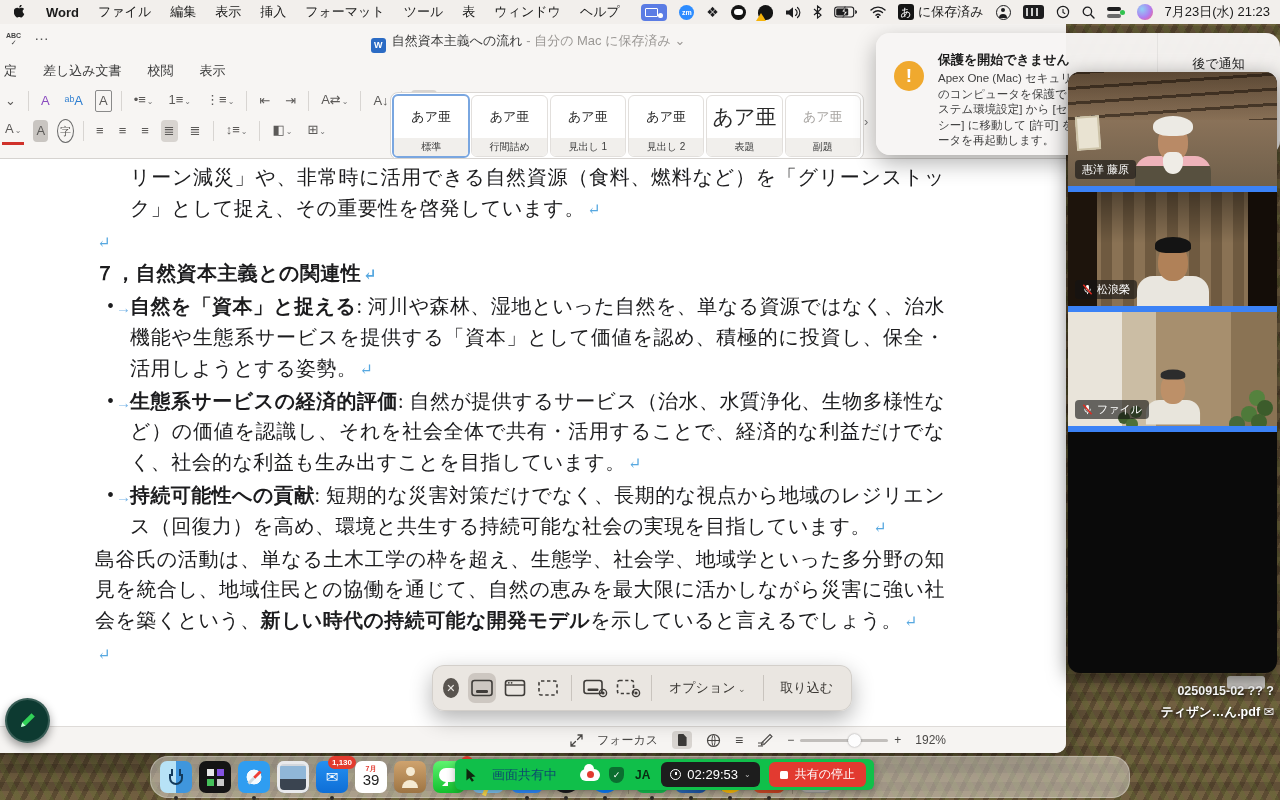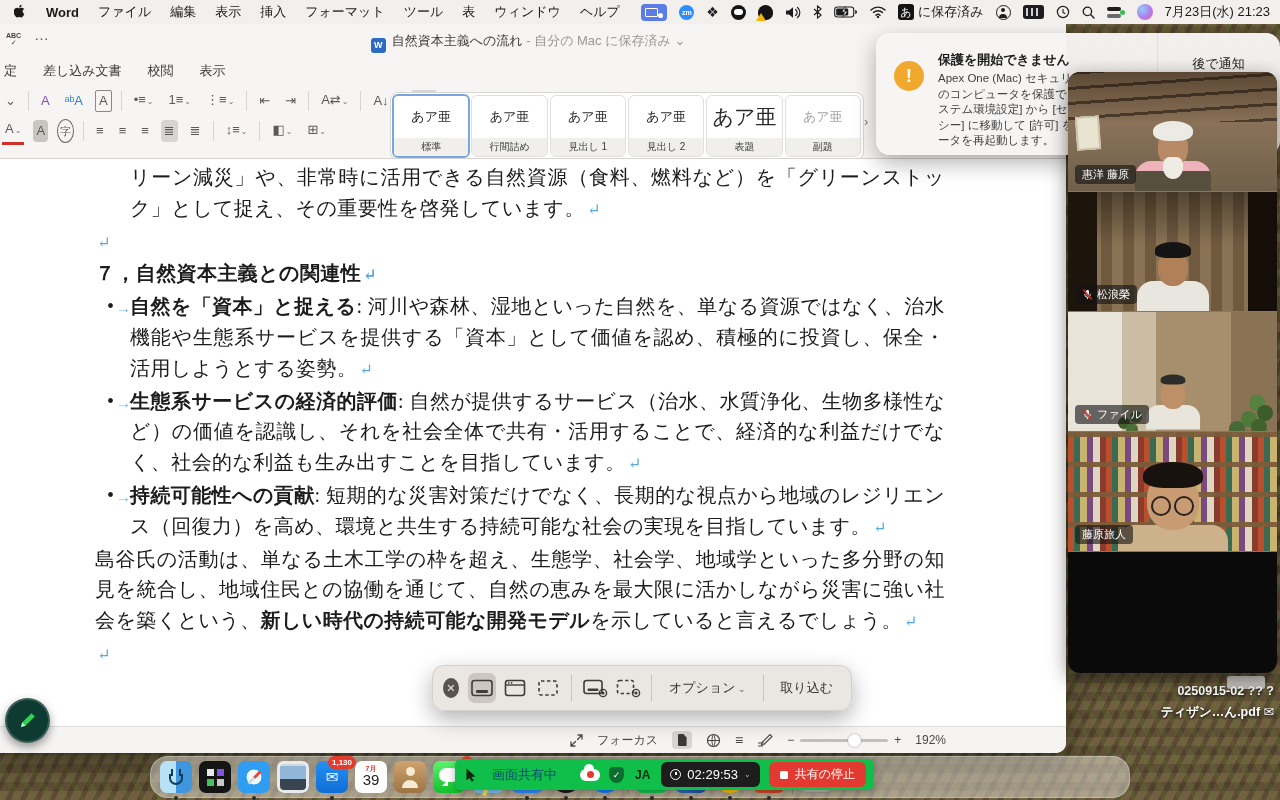--- a/index.html
+++ b/index.html
@@ -105,21 +105,21 @@
          border-radius:14px;box-shadow:0 8px 22px rgba(0,0,0,.3);z-index:5;overflow:hidden}
   #notif .warn{position:absolute;left:18px;top:28px;width:30px;height:30px;border-radius:50%;background:#f0a92e;
                color:#fff;font-size:19px;font-weight:700;display:flex;align-items:center;justify-content:center}
   #notif .ntitle{position:absolute;left:62px;top:18px;font-size:13px;font-weight:700;color:#1c1c1c}
   #notif .nbody{position:absolute;left:62px;top:38px;width:225px;font-size:11.5px;line-height:15.5px;color:#3e3e3e}
   #notif .ndiv{position:absolute;left:281px;top:0;bottom:0;width:1px;background:#e4e2e0}
   #notif .naction{position:absolute;left:281px;top:22px;width:123px;text-align:center;font-size:13px;color:#1c1c1c}
   
   #zoomp{position:absolute;left:1068px;top:72px;width:209px;height:601px;background:#0a0a0a;border-radius:12px;
          overflow:hidden;z-index:6;box-shadow:0 6px 20px rgba(0,0,0,.5)}
-  .tile{position:relative;width:209px;height:120px;overflow:hidden;border-bottom:1px solid #3b82f6;box-sizing:border-box}
+  .tile{position:relative;width:209px;height:120px;overflow:hidden;border-bottom:6px solid #3b82f6;box-sizing:border-box}
   .tile.active{box-shadow:inset 0 0 0 3px #23c552}
   .scene{position:absolute;inset:0}
   .fig{position:absolute;left:50%;bottom:0;transform:translateX(-50%);width:80px}
   .fig .head{width:30px;height:36px;border-radius:45%;background:#c49a74;margin:0 auto;position:relative}
   .fig .body{width:66px;height:30px;border-radius:16px 16px 0 0;background:#555;margin:-5px auto 0}
   .hair,.beard{position:absolute}
   
   .t1 .scene{background:linear-gradient(180deg,#4e3d2c,#8a7259 42%,#70604b)}
   .t1 .scene::before{content:"";position:absolute;inset:0 0 58% 0;
       background:repeating-linear-gradient(176deg,rgba(35,24,14,.6) 0 3px,rgba(130,104,76,.25) 3px 15px)}
@@ -552,33 +552,20 @@
           <svg width="11" height="11" viewBox="0 0 12 12">
             <rect x="4.4" y="1" width="3.2" height="6" rx="1.6" fill="#fff"></rect>
             <path d="M3 5.2v.8a3 3 0 0 0 6 0v-.8" stroke="#fff" fill="none" stroke-width="1"></path>
             <line x1="6" y1="9.3" x2="6" y2="11" stroke="#fff" stroke-width="1"></line>
             <line x1="1.5" y1="0.8" x2="10.5" y2="11.2" stroke="#e02b20" stroke-width="1.6"></line>
           </svg>
         </span>
         <span>ファイル</span>
       </div>
     </div>
-    <div class="tile t4 active">
-      <div class="scene"></div>
-      <div class="fig">
-        <div class="head">
-          <div class="hair"></div>
-          <div class="glasses"></div>
-        </div>
-        <div class="body"></div>
-      </div>
-      <div class="namelab">
-        <span>藤原旅人</span>
-      </div>
-    </div>
   </div>
 
 <div id="frag"></div>
 <div id="deskfiles">
     <div>0250915-02 ?? ?</div>
     <div>ティザン…ん.pdf ✉</div>
   </div>
 
 <div id="shot">
     <span class="cls">✕</span>

